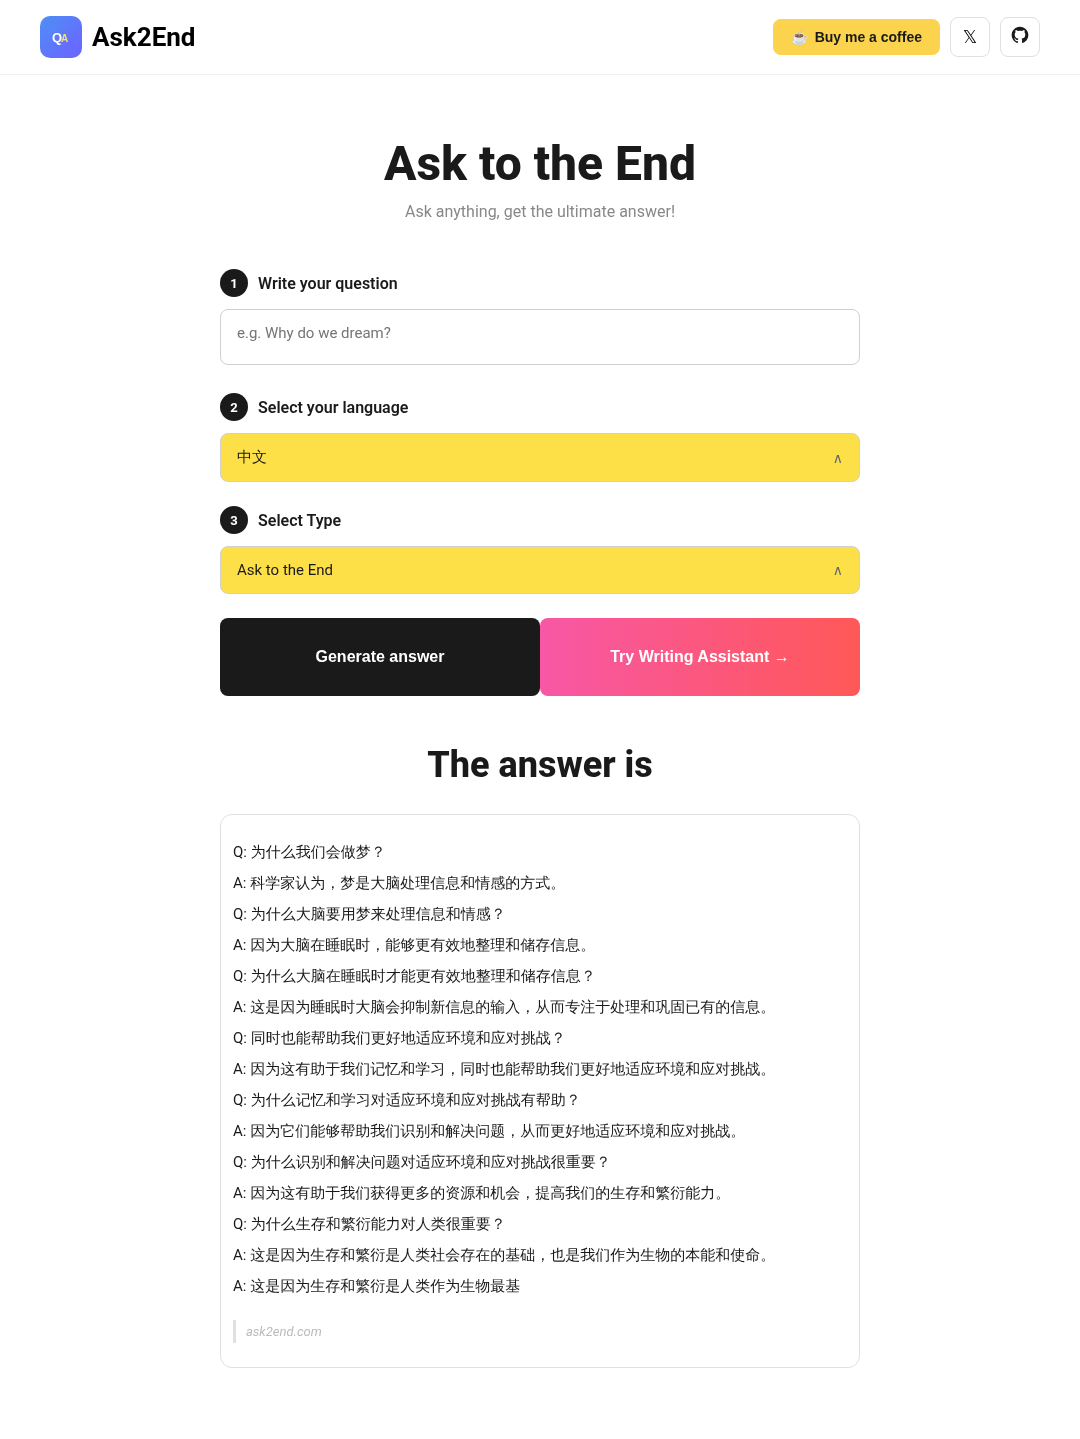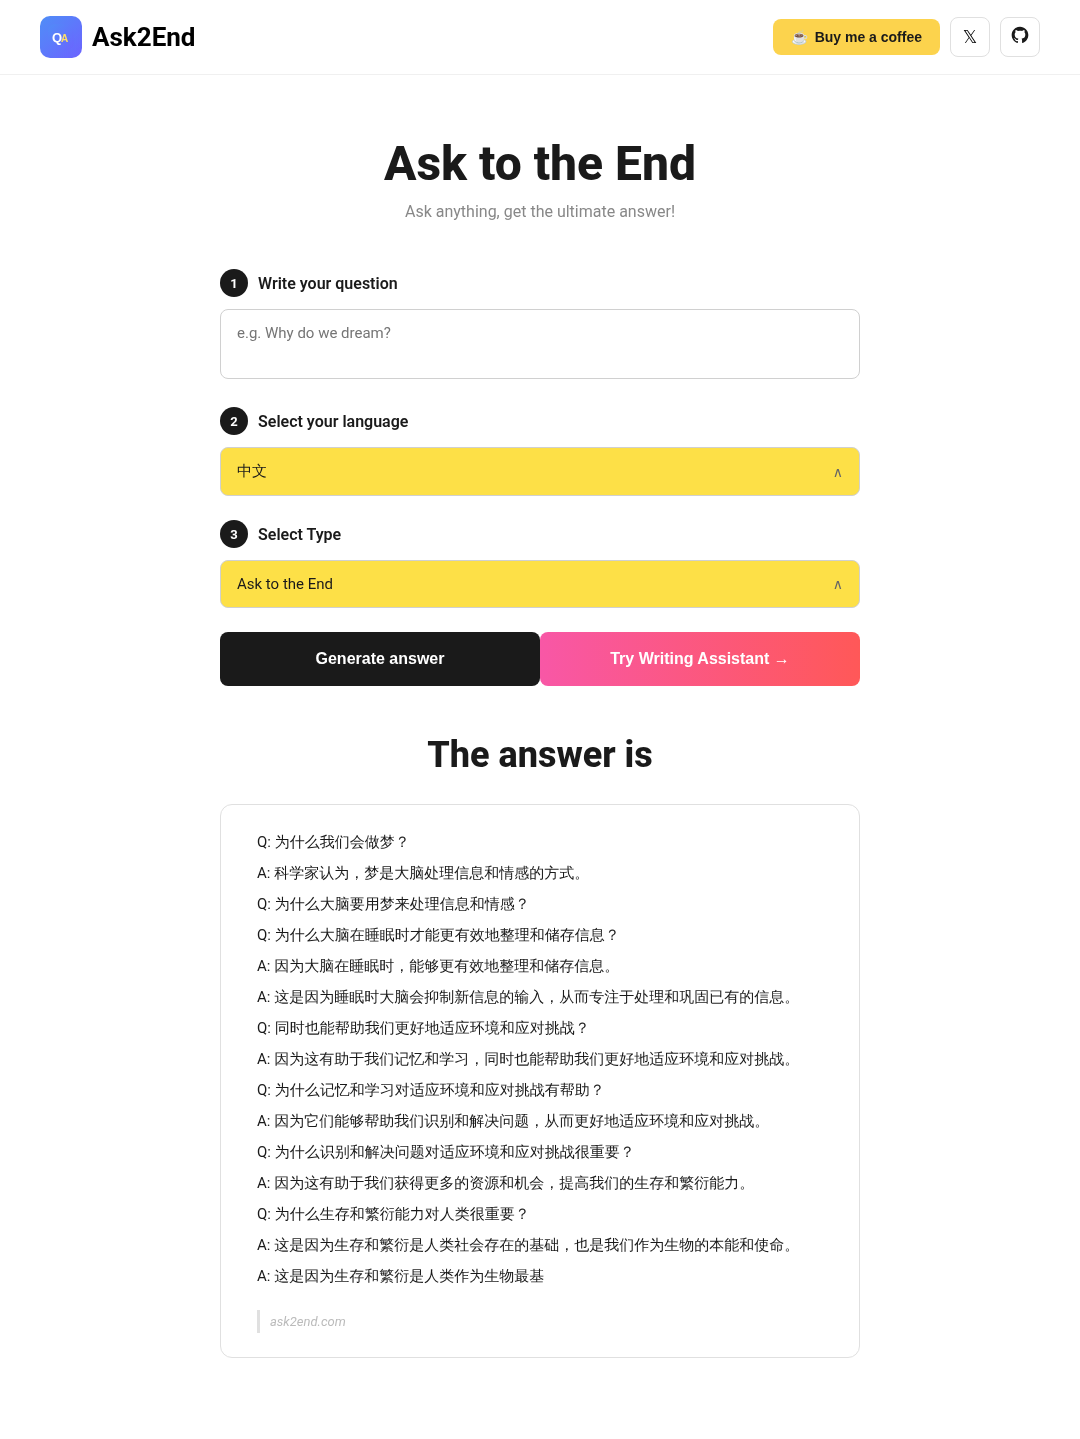--- a/index.html
+++ b/index.html
@@ -115,21 +115,21 @@
       flex-shrink: 0;
     }
     .question-textarea {
       width: 100%;
       border: 1.5px solid #d0d0d0;
       border-radius: 8px;
       padding: 14px 16px;
       font-size: 15px;
       color: #aaa;
       resize: none;
-      height: 70px;
+      height: 56px;
       outline: none;
       font-family: inherit;
     }
     .select-wrapper {
       position: relative;
       width: 100%;
     }
     .select-display {
       width: 100%;
       border: 1.5px solid #d0d0d0;
@@ -164,40 +164,40 @@
       font-weight: 600;
       cursor: pointer;
     }
     .btn-writing {
       flex: 1;
       background: linear-gradient(90deg, #f857a6, #ff5858, #f857a6);
       background-size: 200%;
       color: white;
       border: none;
       border-radius: 8px;
-      padding: 6px 24px;
+      padding: 30px 24px;
       font-size: 16px;
       font-weight: 600;
       cursor: pointer;
     }
     
     .answer-section {
       margin-bottom: 20px;
     }
     .answer-title {
       text-align: center;
       font-size: 36px;
       font-weight: 800;
       color: #1a1a1a;
       margin-bottom: 28px;
     }
     .answer-box {
       border: 1.5px solid #e0e0e0;
       border-radius: 12px;
-      padding: 24px 36px;
+      padding: 24px 12px;
       background: #ffffff;
       line-height: 1.8;
       font-size: 15px;
       color: #1a1a1a;
     }
     .answer-box p {
       margin-bottom: 4px;
     }
     .answer-watermark {
       margin-top: 20px;
@@ -293,22 +293,22 @@
     <button class="btn-writing">Try Writing Assistant →</button>
   </div>
 
   <div class="answer-section">
     <h2 class="answer-title">The answer is</h2>
     <div class="answer-box">
       <div id="answer-lines">
           <p>Q: 为什么我们会做梦？</p>
           <p>A: 科学家认为，梦是大脑处理信息和情感的方式。</p>
           <p>Q: 为什么大脑要用梦来处理信息和情感？</p>
+          <p>A: 因为大脑在睡眠时，能够更有效地整理和储存信息。</p>
           <p>Q: 为什么大脑在睡眠时才能更有效地整理和储存信息？</p>
-          <p>A: 因为大脑在睡眠时，能够更有效地整理和储存信息。</p>
           <p>A: 这是因为睡眠时大脑会抑制新信息的输入，从而专注于处理和巩固已有的信息。</p>
           <p>Q: 同时也能帮助我们更好地适应环境和应对挑战？</p>
           <p>A: 因为这有助于我们记忆和学习，同时也能帮助我们更好地适应环境和应对挑战。</p>
           <p>Q: 为什么记忆和学习对适应环境和应对挑战有帮助？</p>
           <p>A: 因为它们能够帮助我们识别和解决问题，从而更好地适应环境和应对挑战。</p>
           <p>Q: 为什么识别和解决问题对适应环境和应对挑战很重要？</p>
           <p>A: 因为这有助于我们获得更多的资源和机会，提高我们的生存和繁衍能力。</p>
           <p>Q: 为什么生存和繁衍能力对人类很重要？</p>
           <p>A: 这是因为生存和繁衍是人类社会存在的基础，也是我们作为生物的本能和使命。</p>
           <p>A: 这是因为生存和繁衍是人类作为生物最基</p>

